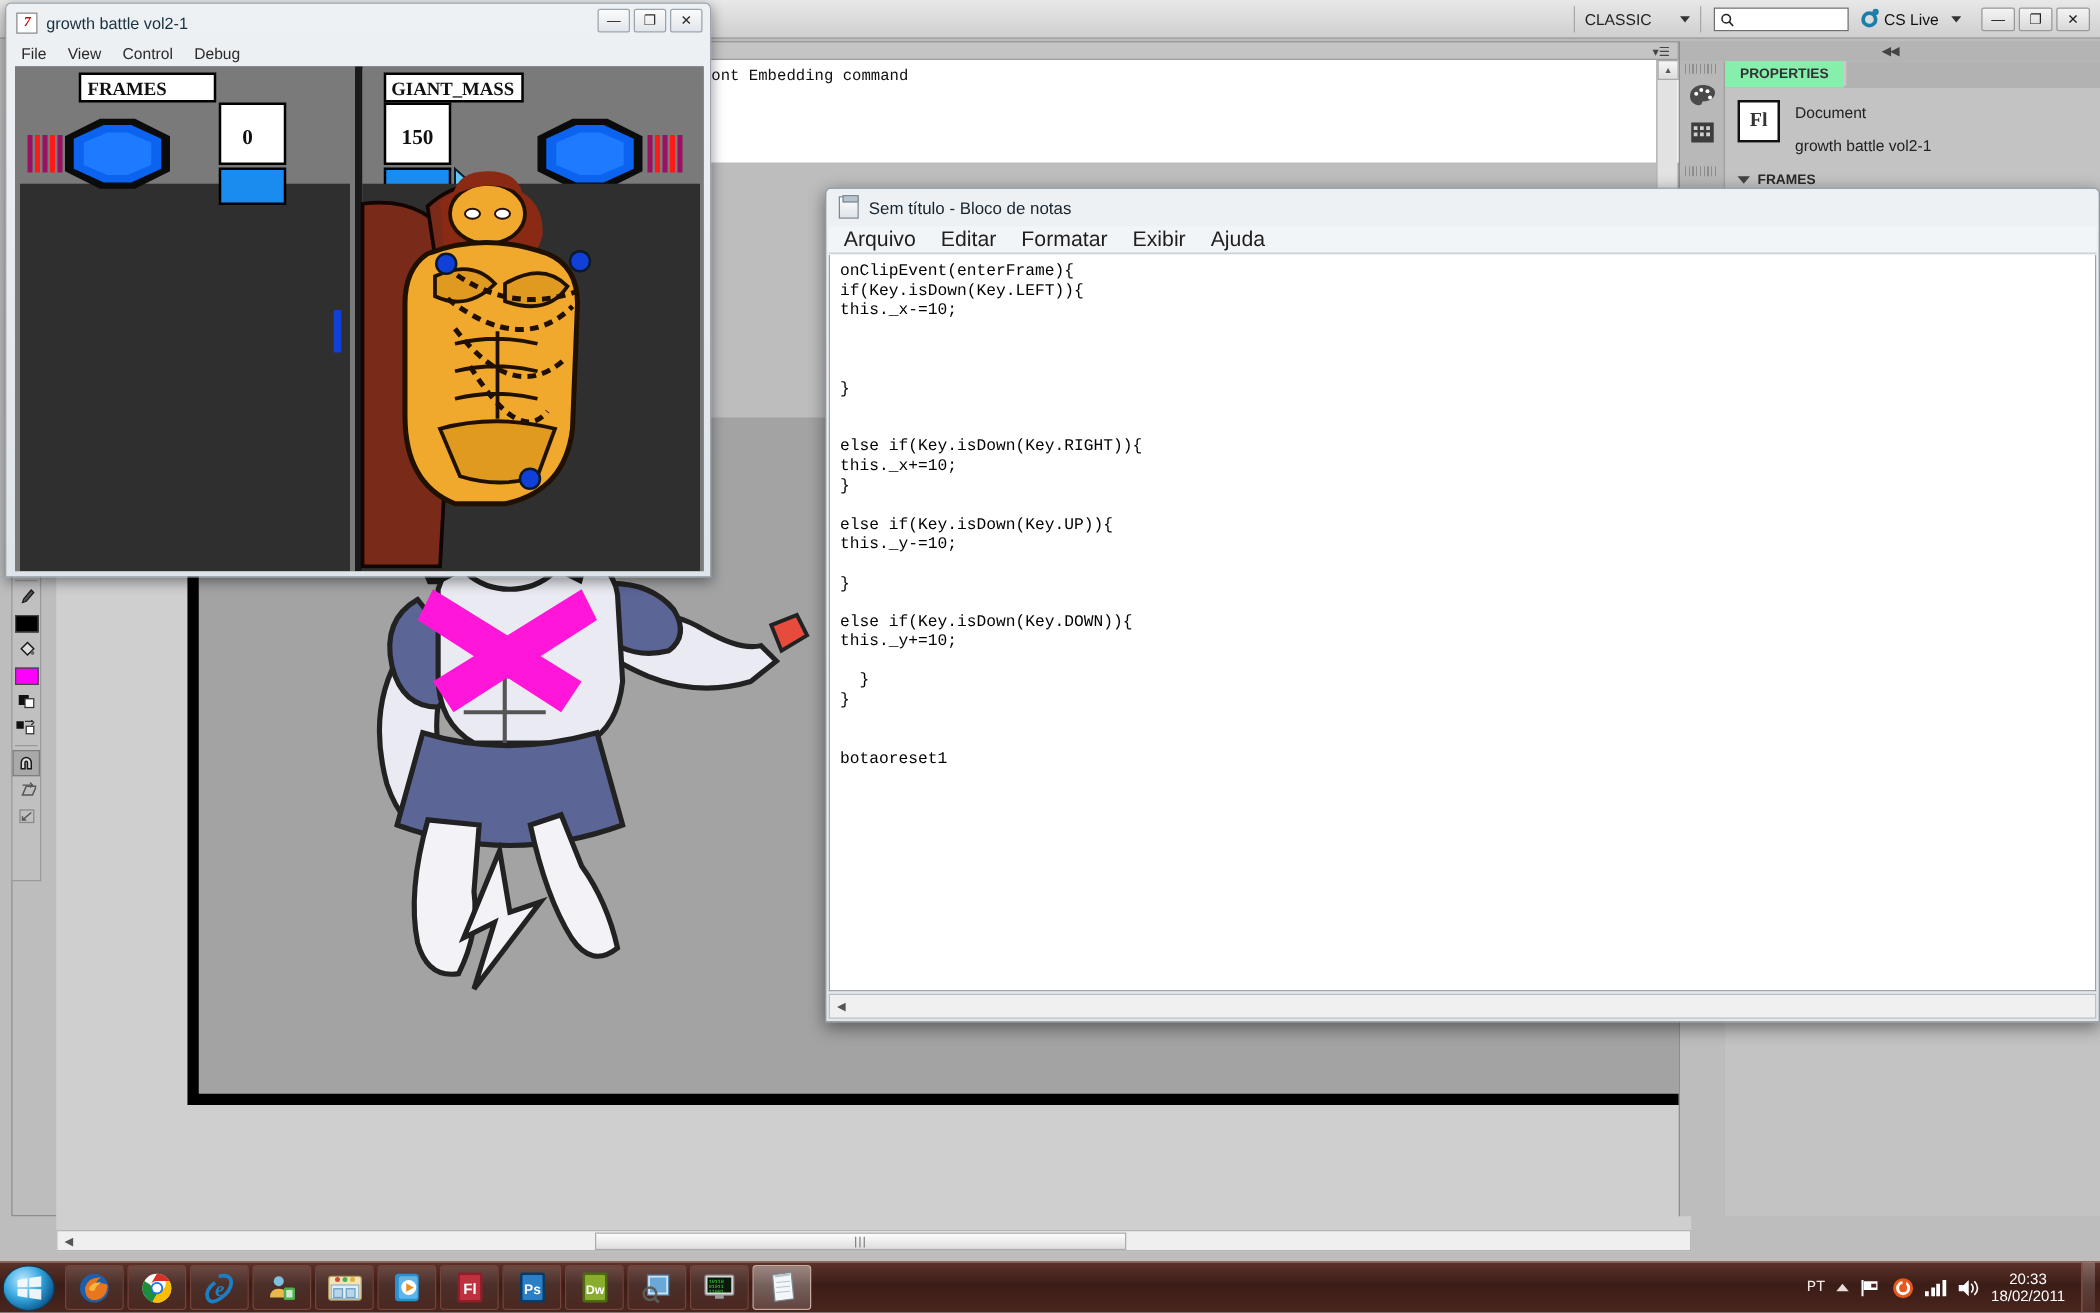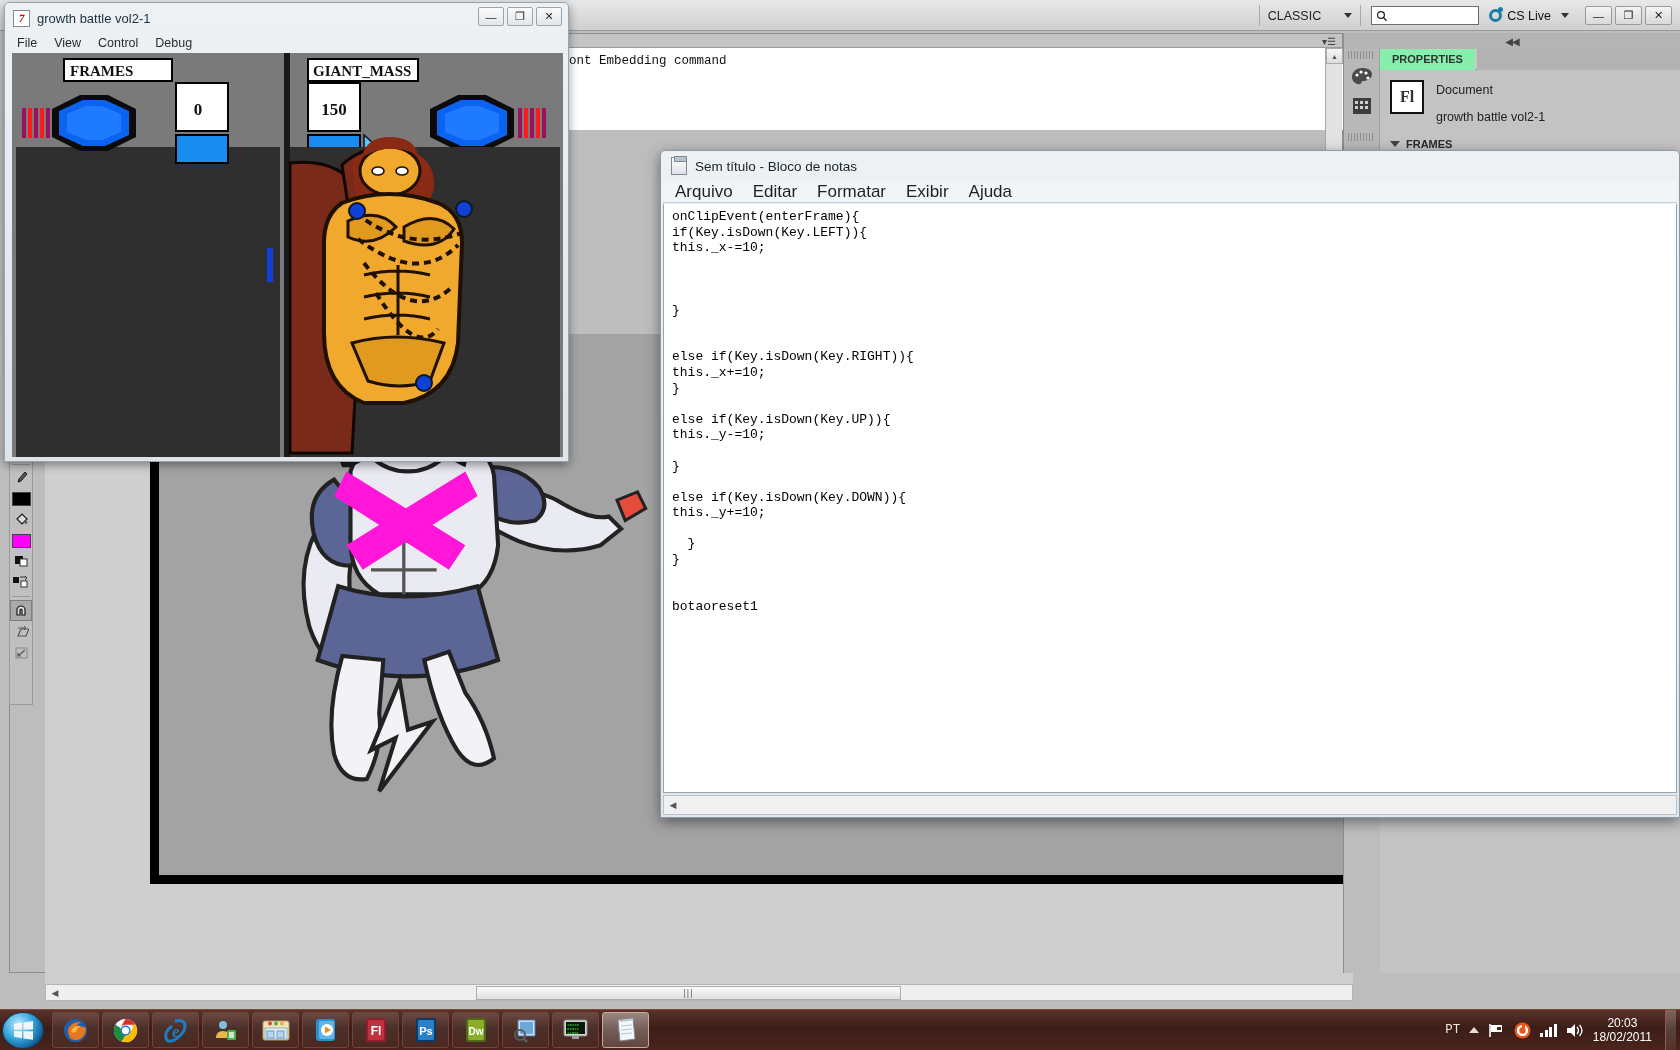--- a/index.html
+++ b/index.html
@@ -623,18 +623,18 @@
       <i style="height:4px"></i>
         <i style="height:7px"></i>
         <i style="height:10px"></i>
         <i style="height:13px"></i>
     </span>
     <svg width="18" height="15" viewBox="0 0 18 15">
       <path d="M1 5 L5 5 L9 1 L9 14 L5 10 L1 10 Z" fill="#fff"></path>
       <path d="M11 4 q3 3.5 0 7 M13.5 2 q5 5.5 0 11" stroke="#fff" stroke-width="1.3" fill="none"></path>
     </svg>
     <div class="clock">
-      <div>20:03</div>
+      <div>20:33</div>
       <div>18/02/2011</div>
     </div>
     <div class="show-desk"></div>
   </div>
 </div>
 
 </body></html>

